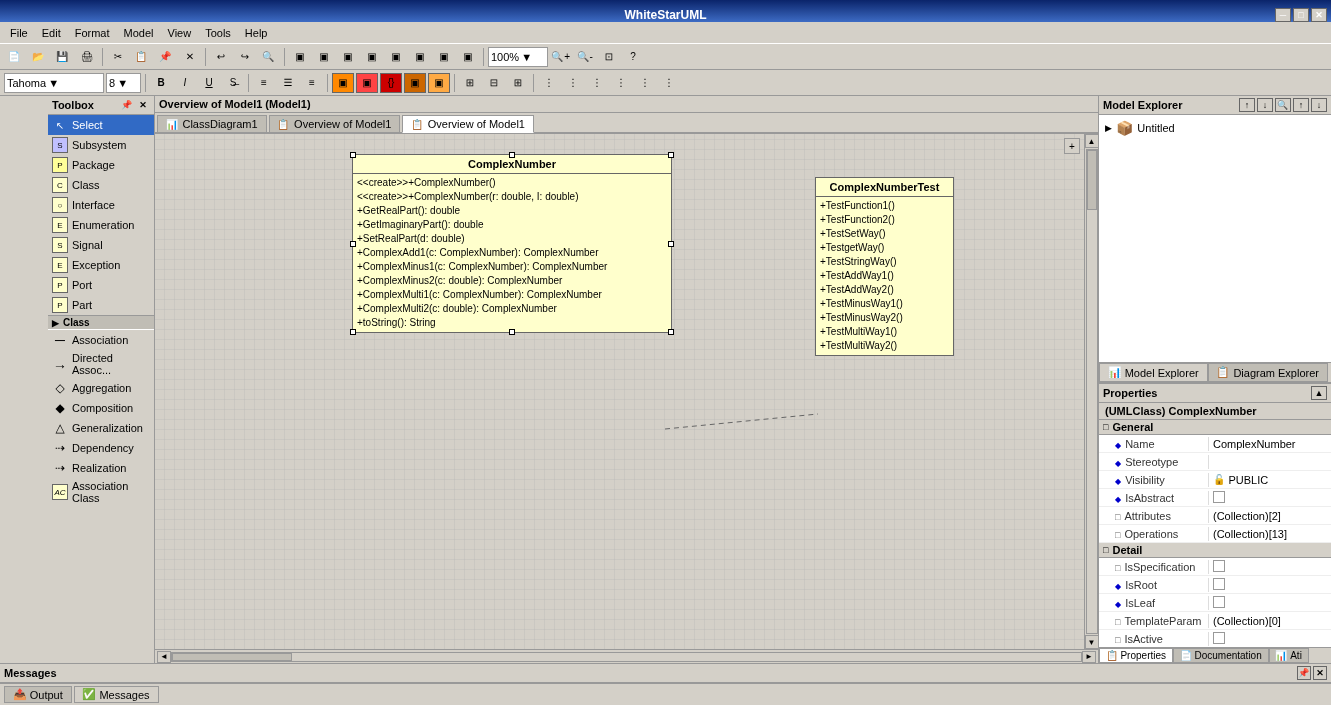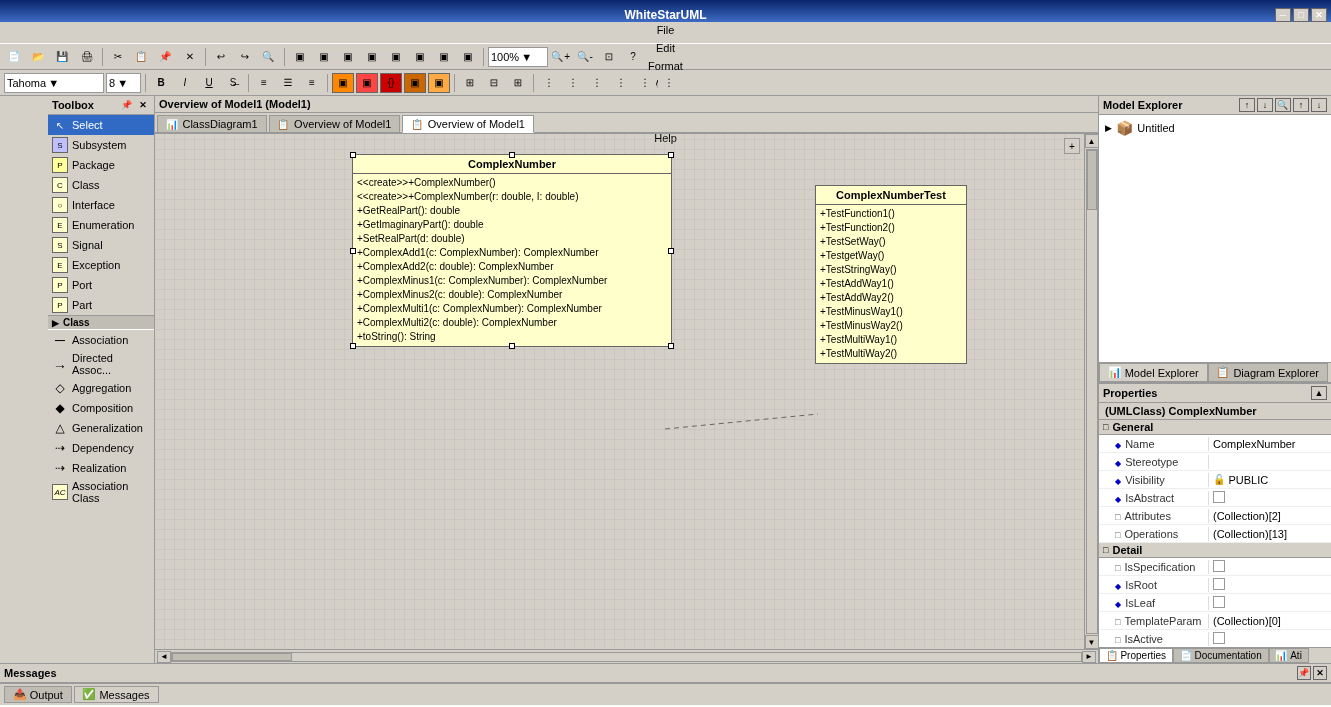--- a/index.html
+++ b/index.html
@@ -34,21 +34,20 @@
 
     
     .menubar {
       background: #d4d0c8;
       height: 22px;
       display: flex;
       align-items: center;
       border-bottom: 1px solid #fff;
       padding: 0 4px;
       gap: 2px;
-      flex-direction: column;
     }
     .menu-item {
       padding: 2px 6px;
       font-size: 11px;
       cursor: pointer;
     }
 
     
     .toolbar {
       background: #d4d0c8;
@@ -721,30 +720,29 @@
           <div class="uml-class-header">
             <span>ComplexNumber</span>
           </div>
           <div class="uml-class-section">
             <div>&lt;&lt;create&gt;&gt;+ComplexNumber()</div>
             <div>&lt;&lt;create&gt;&gt;+ComplexNumber(r: double, I: double)</div>
             <div>+GetRealPart(): double</div>
             <div>+GetImaginaryPart(): double</div>
             <div>+SetRealPart(d: double)</div>
             <div>+ComplexAdd1(c: ComplexNumber): ComplexNumber</div>
-            <div>+ComplexAdd2(c: double): ComplexNumber</div>
             <div>+ComplexMinus1(c: ComplexNumber): ComplexNumber</div>
             <div>+ComplexMinus2(c: double): ComplexNumber</div>
             <div>+ComplexMulti1(c: ComplexNumber): ComplexNumber</div>
             <div>+ComplexMulti2(c: double): ComplexNumber</div>
             <div>+toString(): String</div>
           </div>
         </div>
 
-        <div class="uml-class" style="left: 660px; top: 51px; width: 152px;">
+        <div class="uml-class" style="left: 660px; top: 43px; width: 139px;">
           <div class="uml-class-header">
             <span>ComplexNumberTest</span>
           </div>
           <div class="uml-class-section">
             <div>+TestFunction1()</div>
             <div>+TestFunction2()</div>
             <div>+TestSetWay()</div>
             <div>+TestgetWay()</div>
             <div>+TestStringWay()</div>
             <div>+TestAddWay1()</div>

